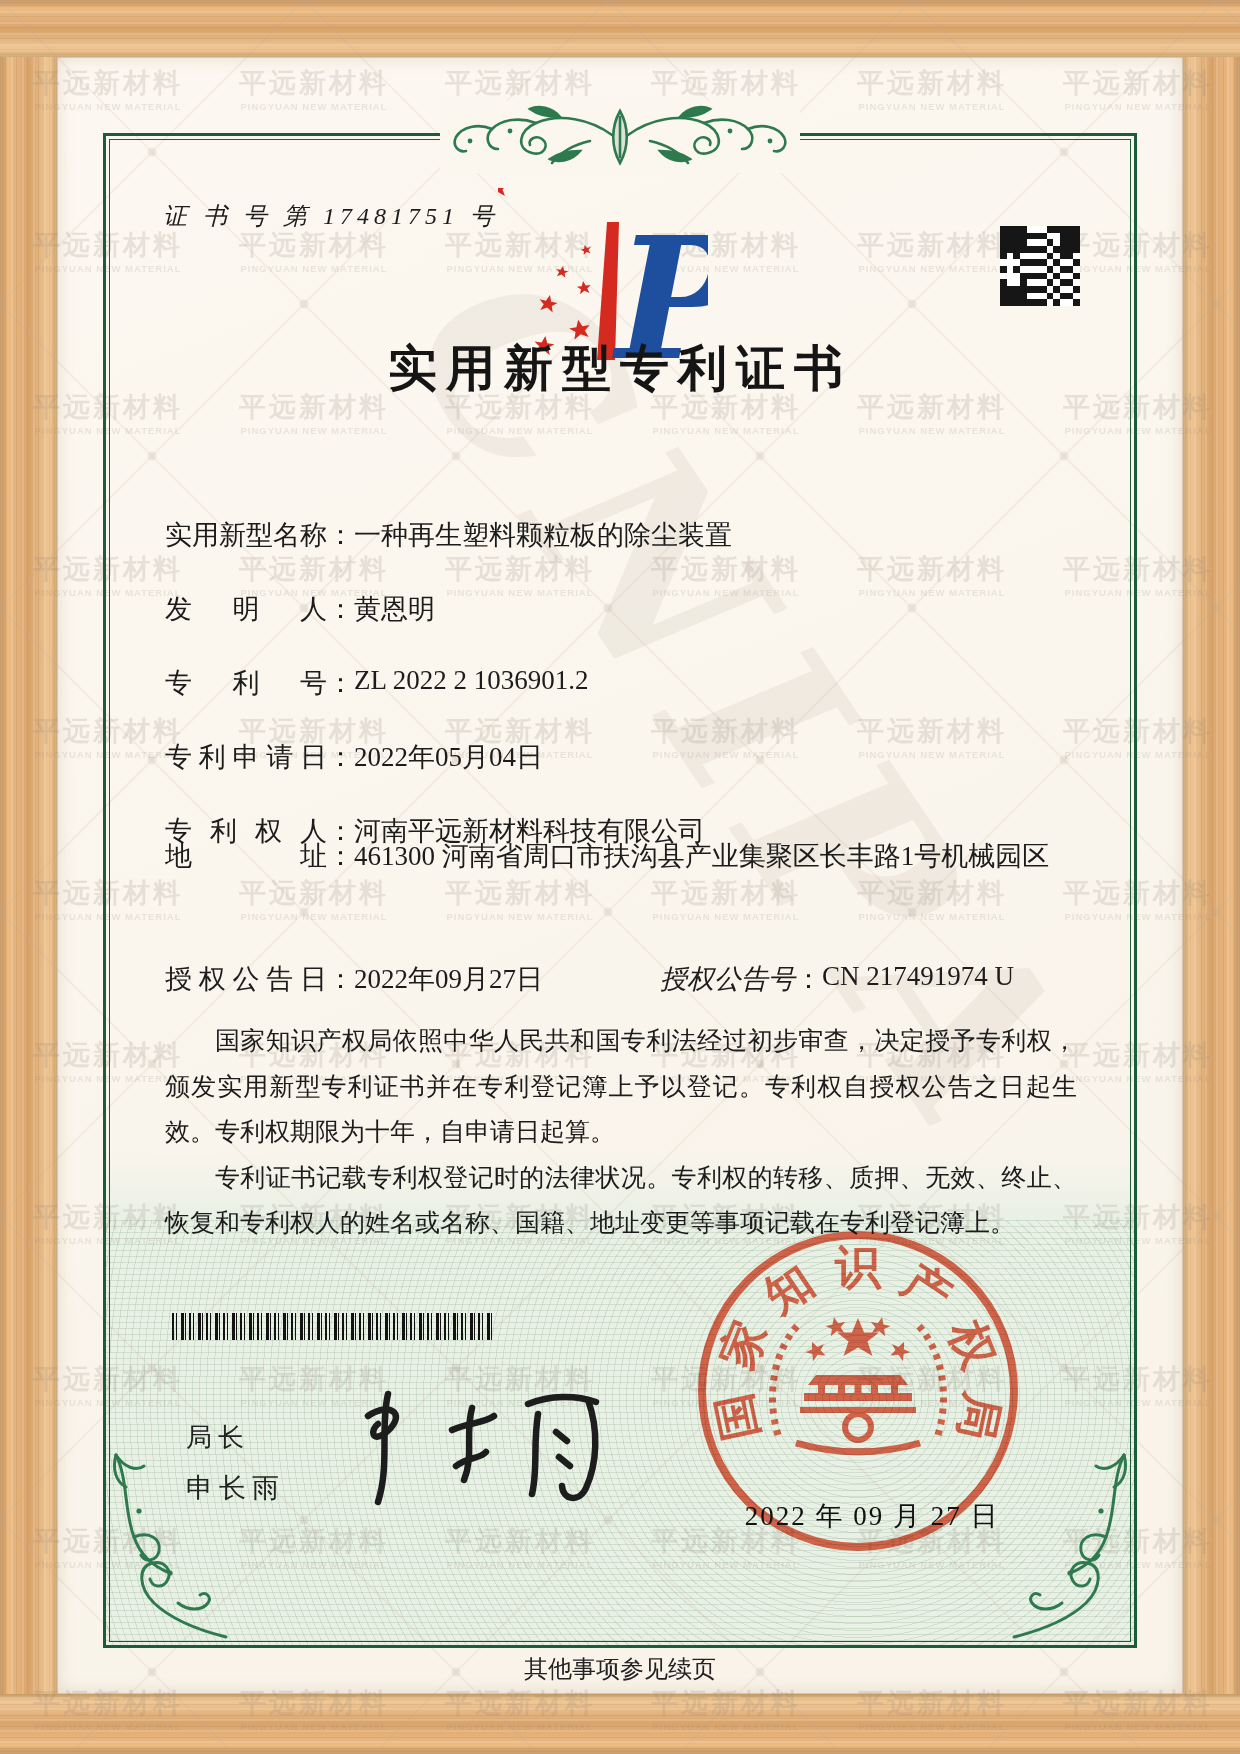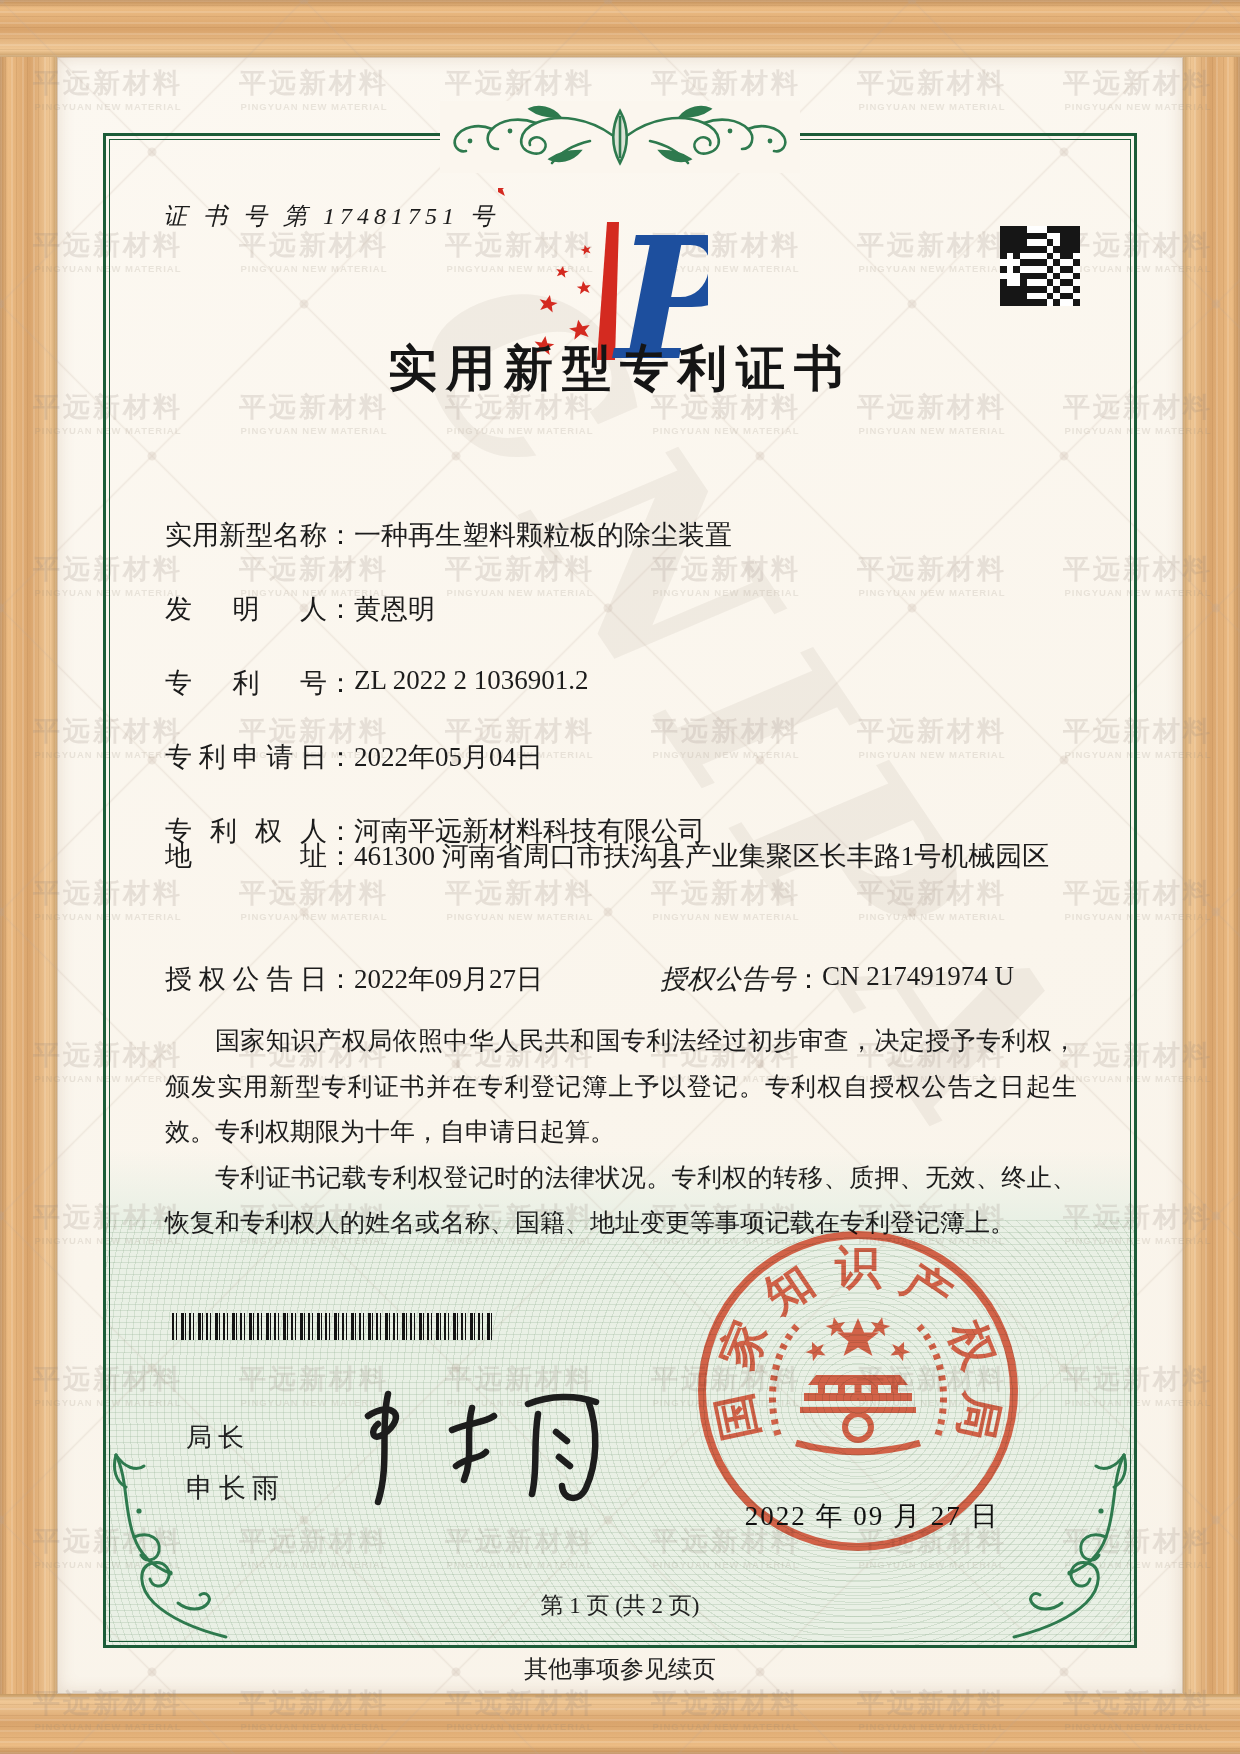--- a/index.html
+++ b/index.html
@@ -678,16 +678,15 @@
           <circle cy="36" r="13" fill="none" stroke="#e4573d" stroke-width="6"></circle>
           <path d="M-62,52 C-20,64 20,64 62,52" fill="none" stroke="#e4573d" stroke-width="7"></path>
           <path d="M-80,44 C-92,4 -84,-40 -60,-66" fill="none" stroke="#e4573d" stroke-width="7" stroke-dasharray="5 6"></path>
           <path d="M80,44 C92,4 84,-40 60,-66" fill="none" stroke="#e4573d" stroke-width="7" stroke-dasharray="5 6"></path>
         </g>
       </g>
     </svg>
   </div>
   <div class="sealDate">2022 年 09 月 27 日</div>
 
-  <div class="pageInfo">第 1 页 (共 2 页)</div>
   <div class="note">其他事项参见续页</div>
 
 </div>
 
 </body></html>

